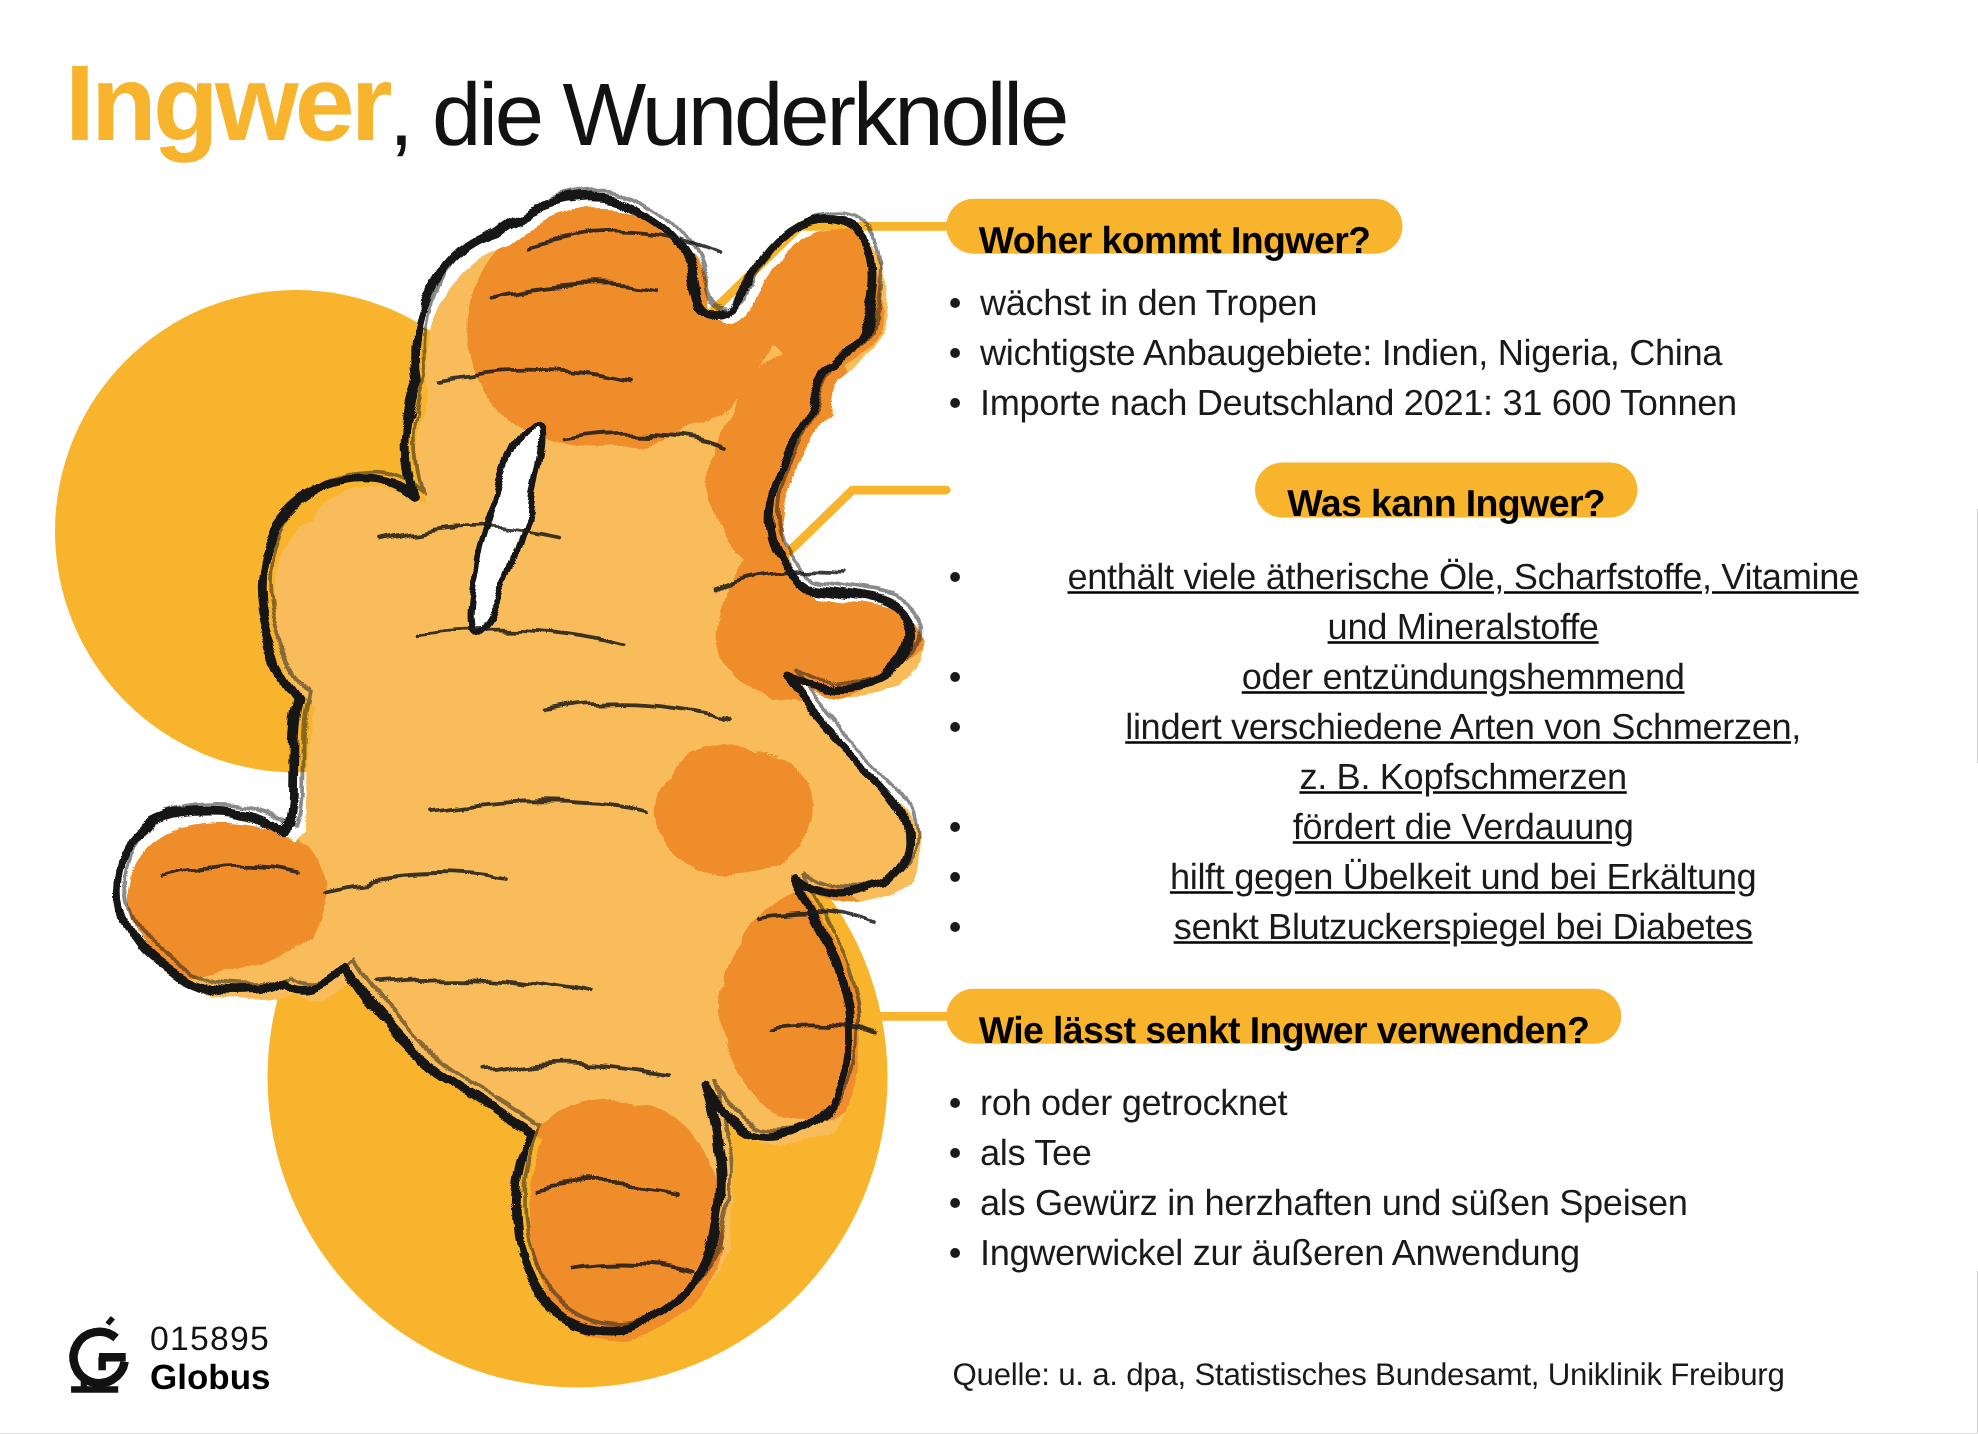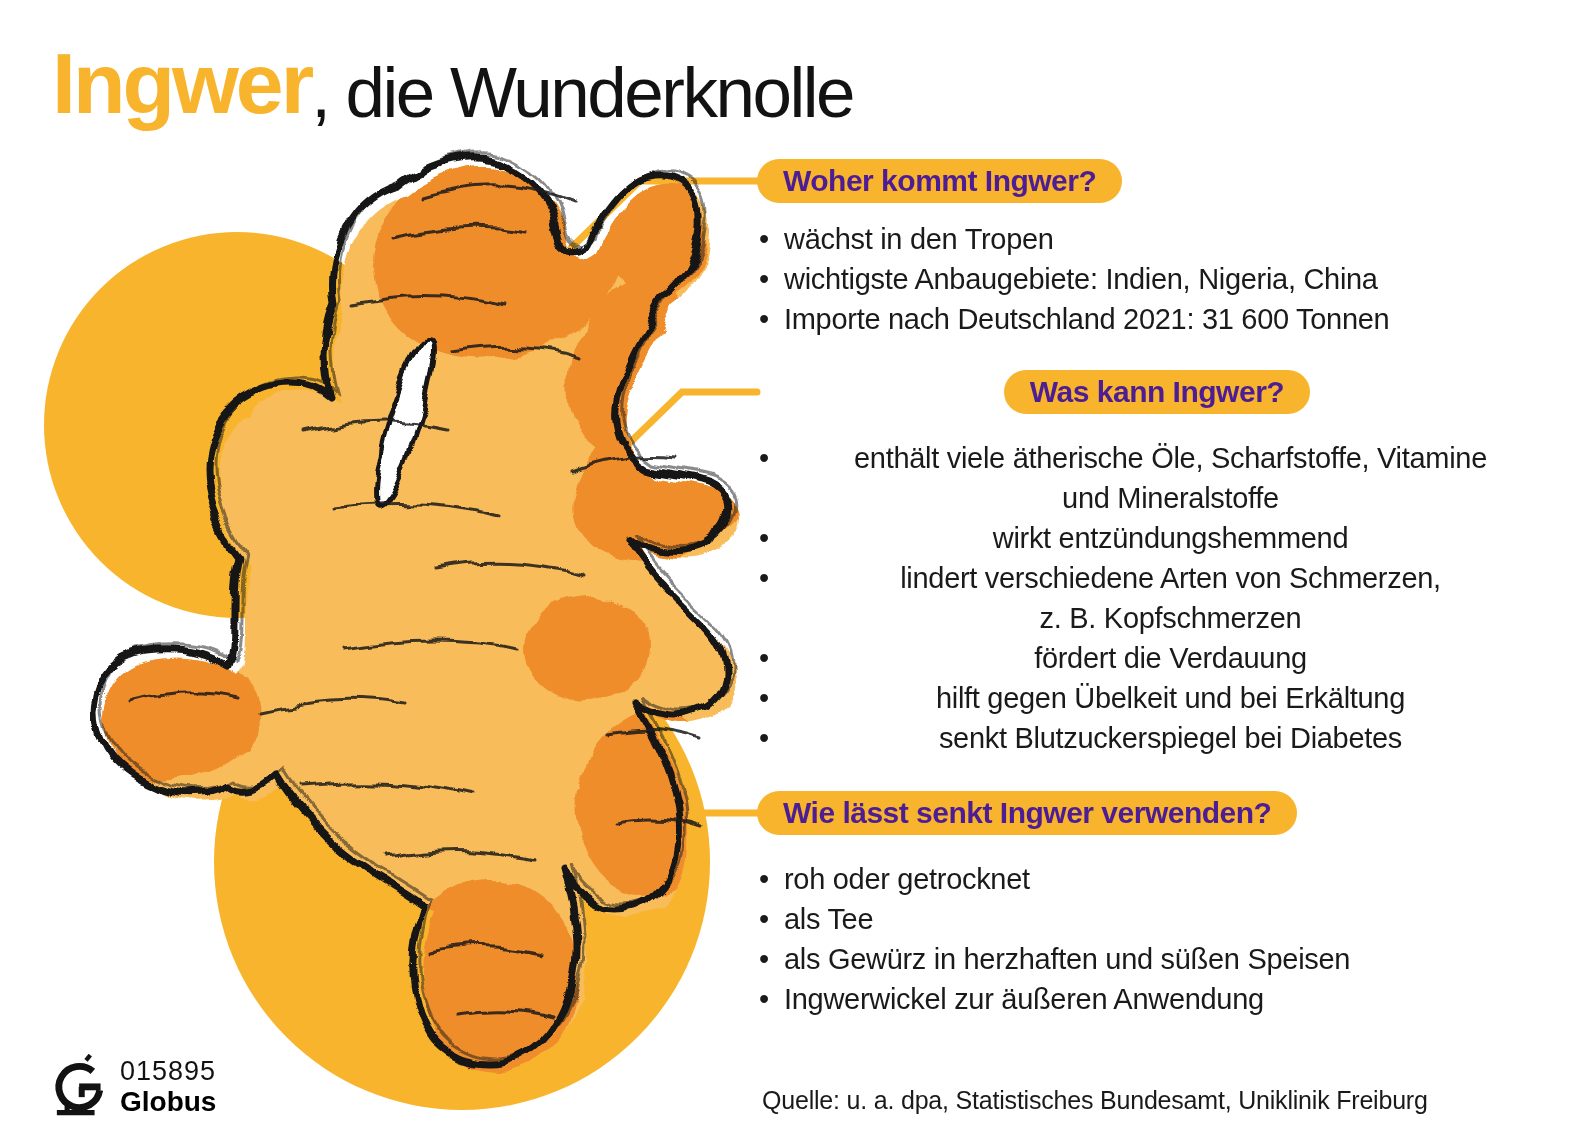--- a/index.html
+++ b/index.html
@@ -21,38 +21,38 @@
   .title{position:absolute;left:52px;top:34px;display:flex;align-items:flex-end;white-space:pre;}
   .title-hl{font-size:86px;font-weight:bold;color:var(--brand-yellow);letter-spacing:-3px;}
   .title-rest{font-size:71px;font-weight:normal;color:#121212;letter-spacing:-2.5px;}
 
   
   .sec{position:absolute;left:757px;}
   .sec1{top:159px;}
   .sec2{top:370px;text-align:center;}
   .sec3{top:791px;}
   .pill{
-    display:inline-block;background:var(--brand-yellow);color:#4c1d95;
+    display:inline-block;background:var(--brand-yellow);color:#000000;
     font-size:30px;font-weight:bold;line-height:44px;height:44px;
-    padding:0 26px;border-radius:22px;letter-spacing:-0.5px;white-space:nowrap;
+    padding:12px 26px;border-radius:22px;letter-spacing:-0.5px;white-space:nowrap;
   }
   .bullets{list-style:none;margin-top:24px;width:800px;}
   .sec1 .bullets{margin-top:16px;}
-  .sec2 .bullets{}
+  .sec2 .bullets{text-decoration:underline;}
   .bullets li{
     position:relative;padding-left:27px;font-size:29px;line-height:40px;
     color:var(--ink);white-space:pre-line;letter-spacing:-0.3px;
   }
   .bullets li::before{
     content:"\2022";position:absolute;left:2px;top:0;
     font-size:29px;line-height:40px;color:var(--ink);
   }
 
   
-  .logo{position:absolute;left:50px;top:1052px;display:flex;align-items:flex-end;}
+  .logo{position:absolute;left:50px;top:1052px;display:flex;align-items:center;}
   .logo-mark{flex:0 0 auto;}
   .logo-text{margin-left:10px;padding-top:4px;}
   .logo-number{font-size:27px;color:#121212;letter-spacing:1px;line-height:30px;}
   .logo-name{font-size:28px;font-weight:bold;color:#000000;line-height:32px;}
   .source{
     position:absolute;left:762px;top:1086px;font-size:25px;color:var(--ink);
     letter-spacing:-0.2px;white-space:nowrap;
   }
 </style>
 </head>
@@ -130,21 +130,21 @@
       <li>wichtigste Anbaugebiete: Indien, Nigeria, China</li>
       <li>Importe nach Deutschland 2021: 31 600 Tonnen</li>
     </ul>
   </section>
 
   <section class="sec sec2">
     <div class="pill">Was kann Ingwer?</div>
     <ul class="bullets">
       <li>enthält viele ätherische Öle, Scharfstoffe, Vitamine
 und Mineralstoffe</li>
-      <li>wirkt entzündungshemmend</li>
+      <li>oder entzündungshemmend</li>
       <li>lindert verschiedene Arten von Schmerzen,
 z. B. Kopfschmerzen</li>
       <li>fördert die Verdauung</li>
       <li>hilft gegen Übelkeit und bei Erkältung</li>
       <li>senkt Blutzuckerspiegel bei Diabetes</li>
     </ul>
   </section>
 
   <section class="sec sec3">
     <div class="pill">Wie lässt senkt Ingwer verwenden?</div>

